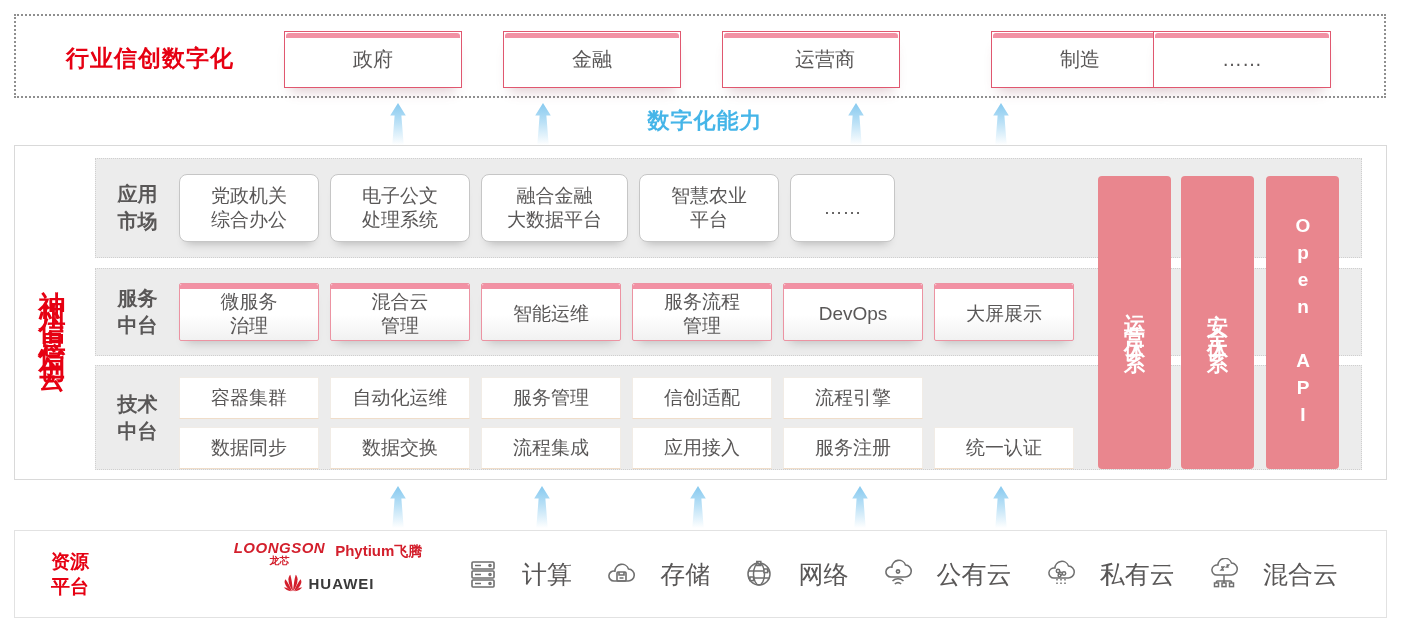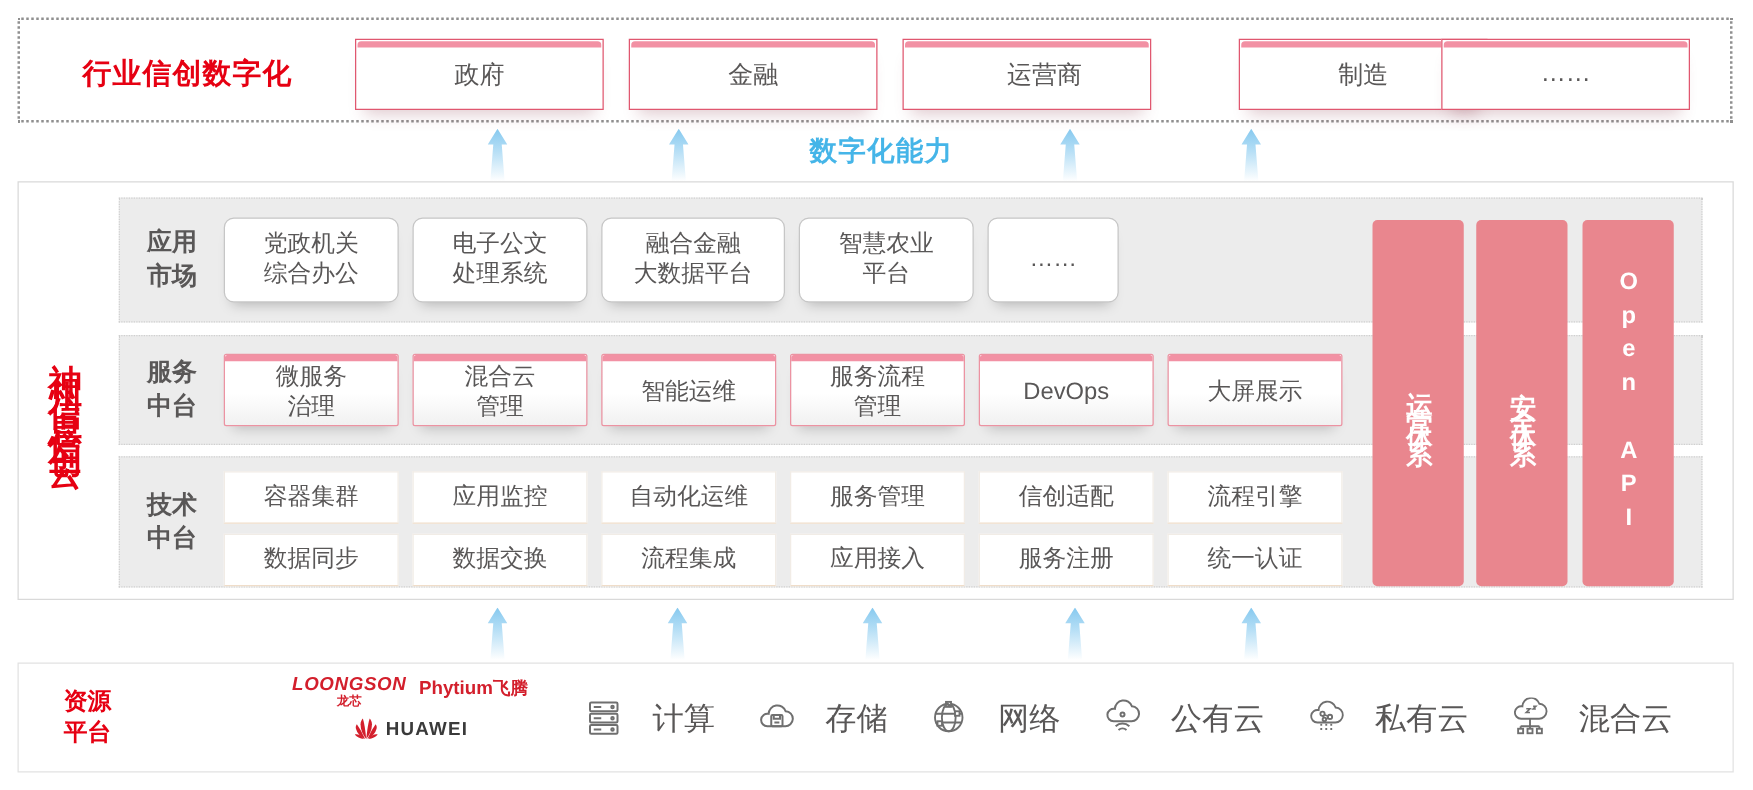--- a/index.html
+++ b/index.html
@@ -5,21 +5,21 @@
   html,body{margin:0;padding:0;background:#ffffff;}
   body{font-family:"Liberation Sans","DejaVu Sans",sans-serif;}
   .stage{position:relative;width:1402px;height:632px;background:#fff;overflow:hidden;}
   .pre{white-space:pre-line;}
 
   
   .top-banner{position:absolute;left:14px;top:14px;width:1372px;height:84px;
     border:2px dotted #8f8f8f;box-sizing:border-box;background:#fff;}
   .banner-label{position:absolute;left:50px;top:0;height:84px;display:flex;align-items:center;
     font-size:23px;font-weight:bold;color:#e60012;letter-spacing:1px;}
-  .industry-box{position:absolute;top:17px;width:199px;height:57px;background:#fff;
+  .industry-box{position:absolute;top:17px;width:178px;height:57px;background:#fff;
     border:1px solid #e0576f;box-sizing:border-box;display:flex;align-items:center;justify-content:center;
     font-size:20px;color:#595757;box-shadow:0 10px 12px -7px rgba(140,60,80,.28);}
   .industry-box::before{content:"";position:absolute;left:1px;right:1px;top:1px;height:5px;
     background:#f291a4;border-radius:3px 3px 0 0;}
   .ind-0{left:284px;} .ind-1{left:503px;} .ind-2{left:722px;padding-left:28px;} .ind-3{left:991px;} .ind-4{left:1153px;}
 
   
   .arrow{position:absolute;width:26px;height:42px;
     background:linear-gradient(180deg,#86c9ef 0%,#b9e0f6 45%,rgba(234,246,253,0) 100%);
     clip-path:polygon(50% 0%,80% 30%,63% 30%,72% 100%,28% 100%,37% 30%,20% 30%);}
@@ -136,21 +136,20 @@
       <div class="card card-svc pre">大屏展示</div>
     </div>
   </div>
 
   <div class="row row-3">
     <div class="row-label pre">技术
 中台</div>
     <div class="tech-rows">
       <div class="tech-line">
         <div class="card card-tech">容器集群</div>
-        <div class="card card-tech">应用监控</div>
         <div class="card card-tech">自动化运维</div>
         <div class="card card-tech">服务管理</div>
         <div class="card card-tech">信创适配</div>
         <div class="card card-tech">流程引擎</div>
       </div>
       <div class="tech-line">
         <div class="card card-tech">数据同步</div>
         <div class="card card-tech">数据交换</div>
         <div class="card card-tech">流程集成</div>
         <div class="card card-tech">应用接入</div>

